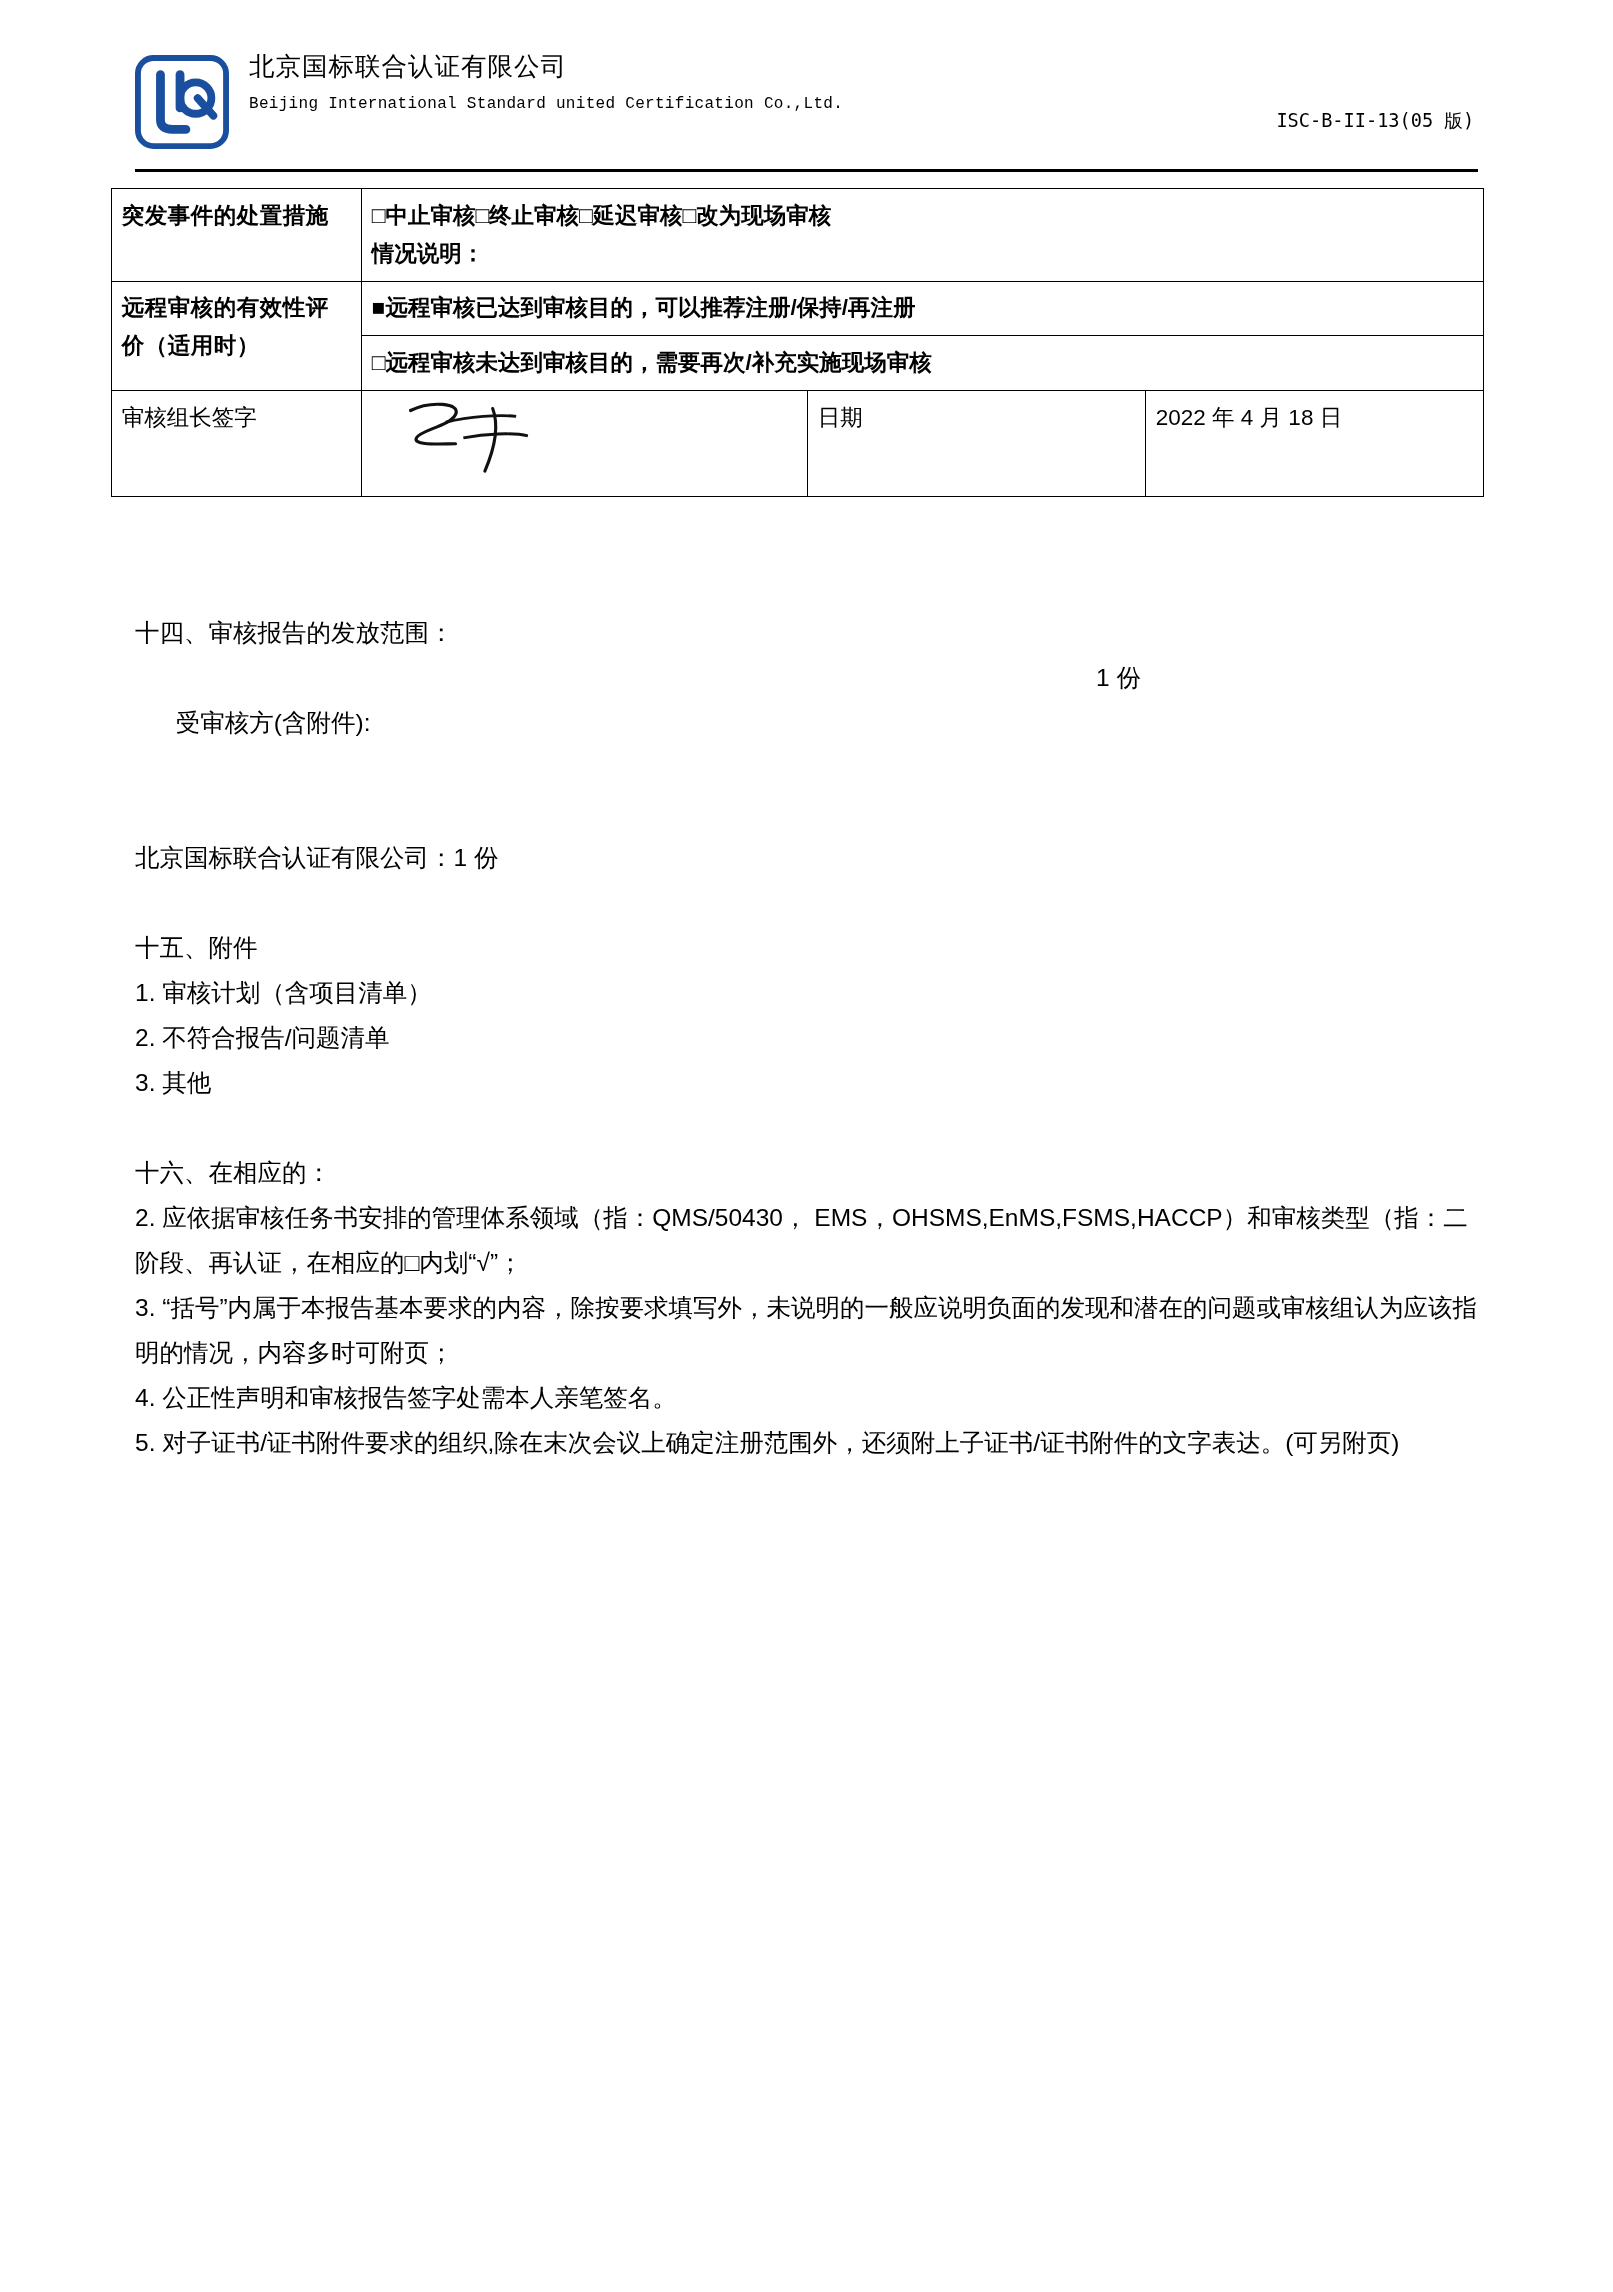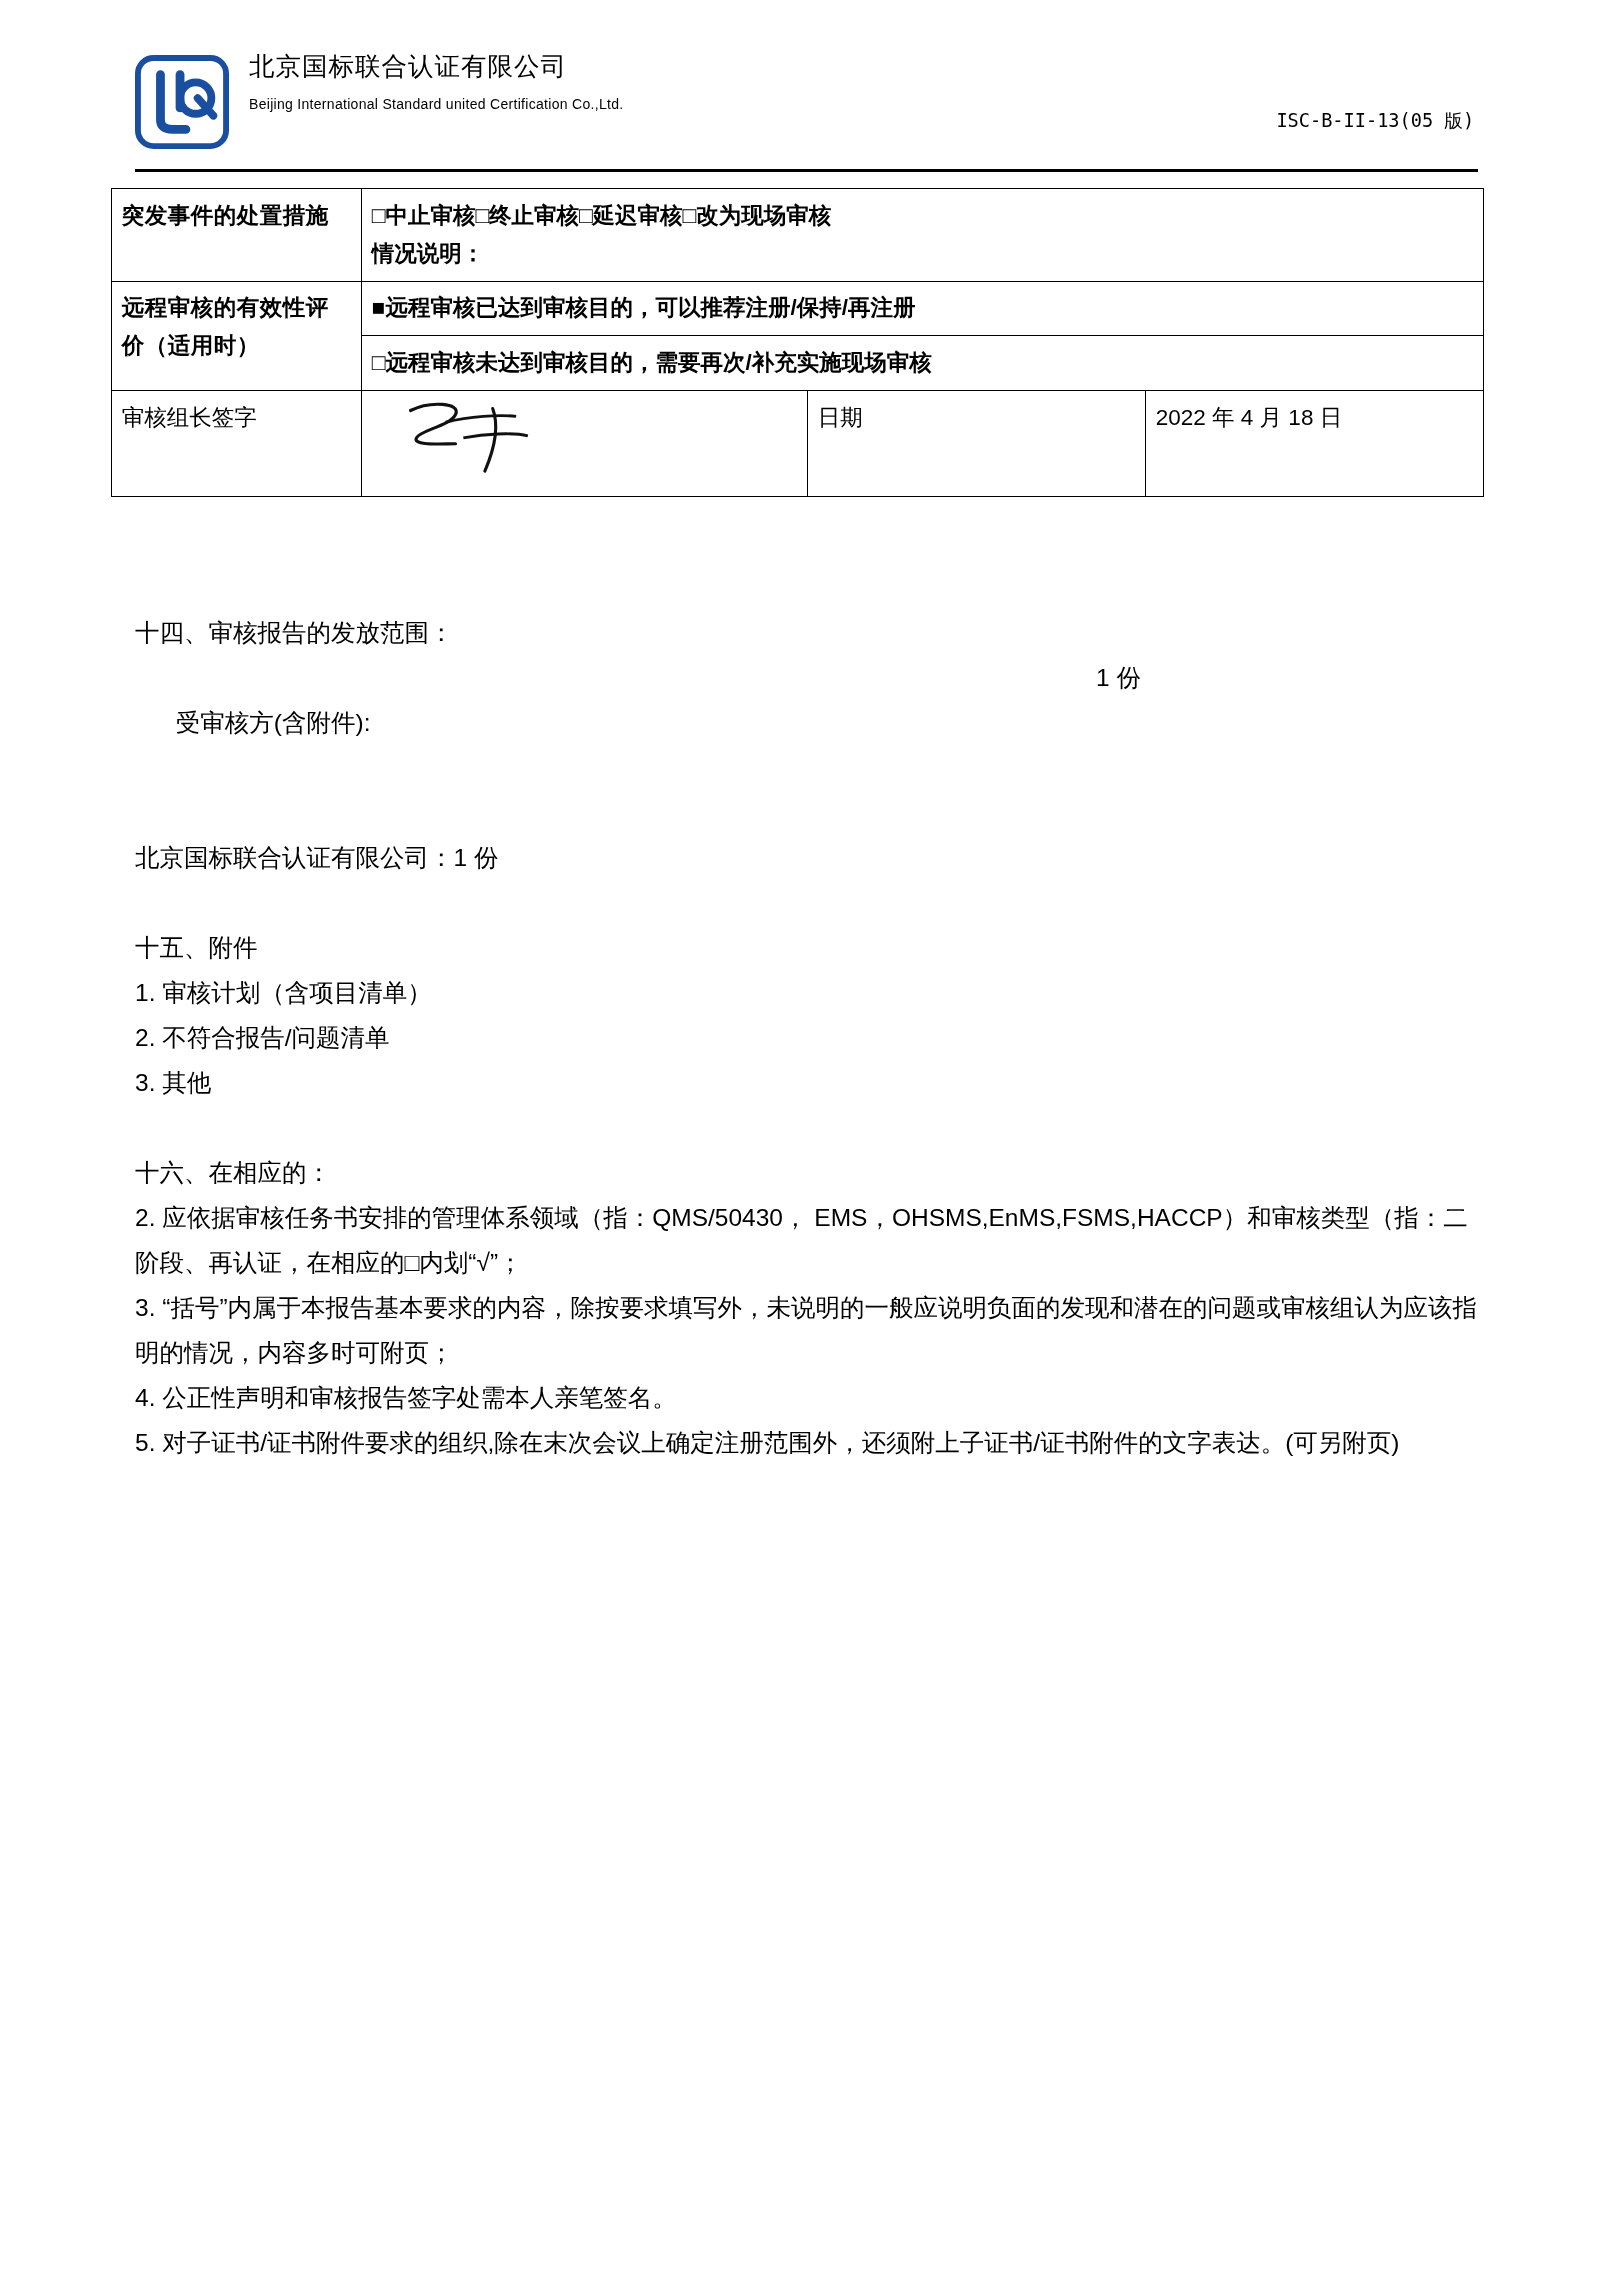--- a/index.html
+++ b/index.html
@@ -42,22 +42,22 @@
     left: 114px;
     top: 0px;
   }
   .company-cn {
     font-family: "Liberation Sans", "DejaVu Sans", sans-serif;
     font-size: 25.5px;
     line-height: 39px;
     letter-spacing: 1px;
   }
   .company-en {
-    font-family: Liberation Sans, sans-serif;
-    font-size: 14px;
+    font-family: Liberation Mono, monospace;
+    font-size: 16px;
     line-height: 37px;
     letter-spacing: 0.3px;
   }
   .doc-code {
     position: absolute;
     right: 3.9px;
     top: 61px;
     font-family: "DejaVu Sans Mono", "Liberation Mono", monospace;
     font-size: 18.6px;
     letter-spacing: 0px;

